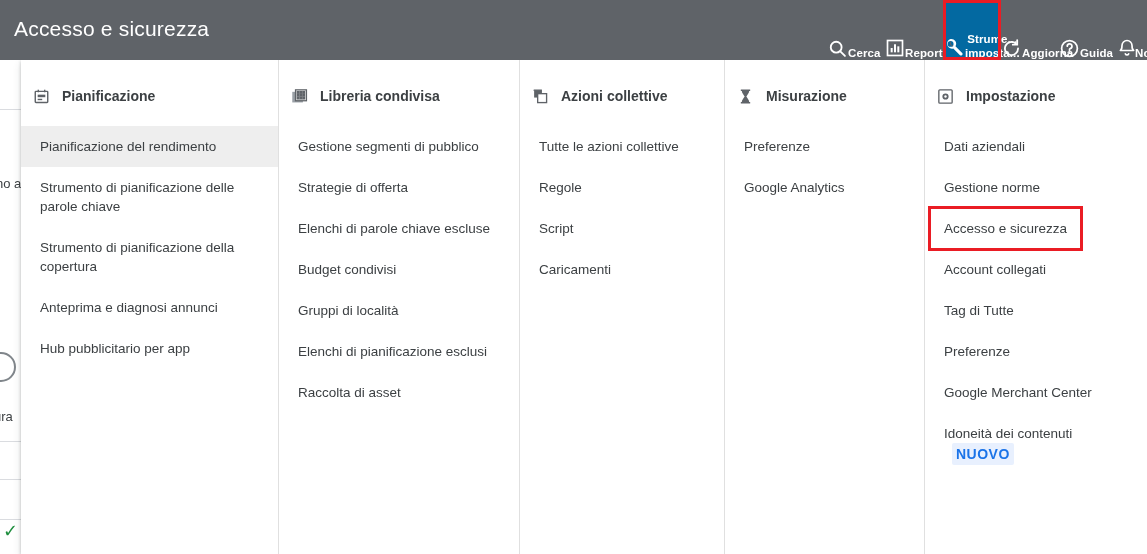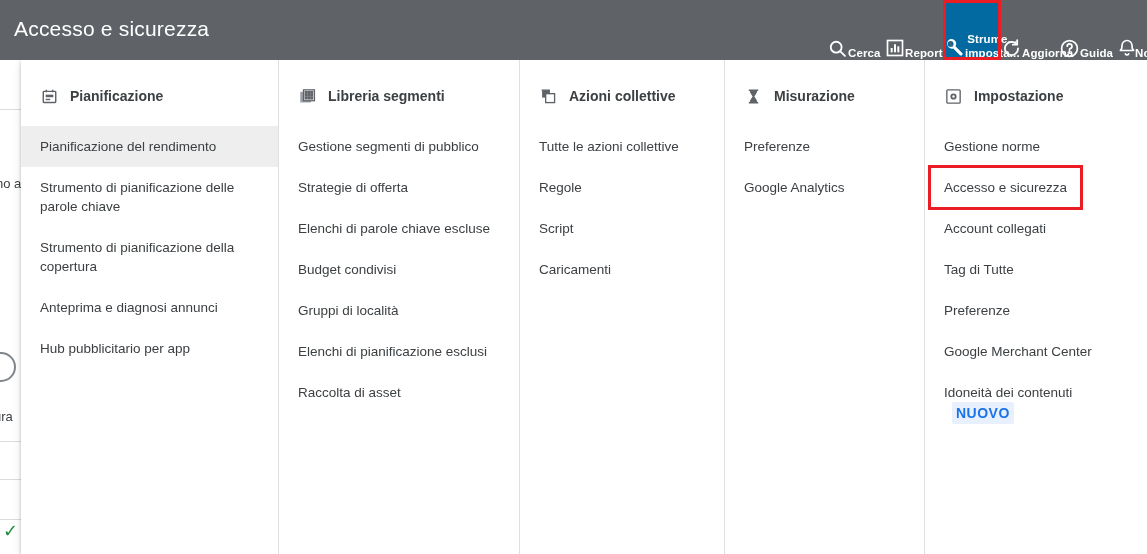--- a/index.html
+++ b/index.html
@@ -81,21 +81,21 @@
   .menu-col{
     height:494px;
     box-sizing:border-box;
     padding-top:22px;
     border-right:1px solid #e0e0e0;
     position:relative;
   }
   .menu-col:last-child{ border-right:none; }
   .col-head{
     display:flex;align-items:center;
-    padding-left:19px;
+    padding-left:11px;
     height:28px;
     margin-bottom:16px;
   }
   .col-head .head-ico{
     width:18px;height:18px;margin-right:12px;
     display:flex;align-items:center;justify-content:center;
     color:#5f6368;flex:none;
   }
   .col-head .head-lbl{
     font-size:14px;font-weight:bold;color:#3c4043;white-space:nowrap;
@@ -251,21 +251,21 @@
               <rect x="16.8" y="5" width="2.4" height="2.4"></rect>
             <rect x="8.8" y="9" width="2.4" height="2.4"></rect>
               <rect x="12.8" y="9" width="2.4" height="2.4"></rect>
               <rect x="16.8" y="9" width="2.4" height="2.4"></rect>
             <rect x="8.8" y="13" width="2.4" height="2.4"></rect>
               <rect x="12.8" y="13" width="2.4" height="2.4"></rect>
               <rect x="16.8" y="13" width="2.4" height="2.4"></rect>
           </g>
         </svg>
       </span>
-      <span class="head-lbl">Libreria segmenti</span>
+      <span class="head-lbl">Libreria condivisa</span>
     </div>
     <div class="menu-item">Gestione segmenti di pubblico</div>
     <div class="menu-item">Strategie di offerta</div>
     <div class="menu-item">Elenchi di parole chiave escluse</div>
     <div class="menu-item">Budget condivisi</div>
     <div class="menu-item">Gruppi di località</div>
     <div class="menu-item">Elenchi di pianificazione esclusi</div>
     <div class="menu-item">Raccolta di asset</div>
   </div>
 
@@ -303,20 +303,21 @@
     <div class="col-head">
       <span class="head-ico">
         <svg width="17" height="17" viewBox="0 0 24 24" fill="none" stroke="#5f6368" stroke-width="1.9">
           <rect x="2.6" y="2.6" width="18.8" height="18.8" rx="1.4"></rect>
           <path d="M12 7.6a4.4 4.4 0 1 0 0 8.8 4.4 4.4 0 0 0 0-8.8z" fill="#5f6368" stroke="none"></path>
           <circle cx="12" cy="12" r="1.7" fill="#fff" stroke="none"></circle>
         </svg>
       </span>
       <span class="head-lbl">Impostazione</span>
     </div>
+    <div class="menu-item">Dati aziendali</div>
     <div class="menu-item">Gestione norme</div>
     <div class="menu-item boxed">Accesso e sicurezza</div>
     <div class="menu-item">Account collegati</div>
     <div class="menu-item">Tag di Tutte</div>
     <div class="menu-item">Preferenze</div>
     <div class="menu-item">Google Merchant Center</div>
     <div class="menu-item"><span>Idoneità dei contenuti</span><span class="badge">NUOVO</span></div>
   </div>
 
 </div>

